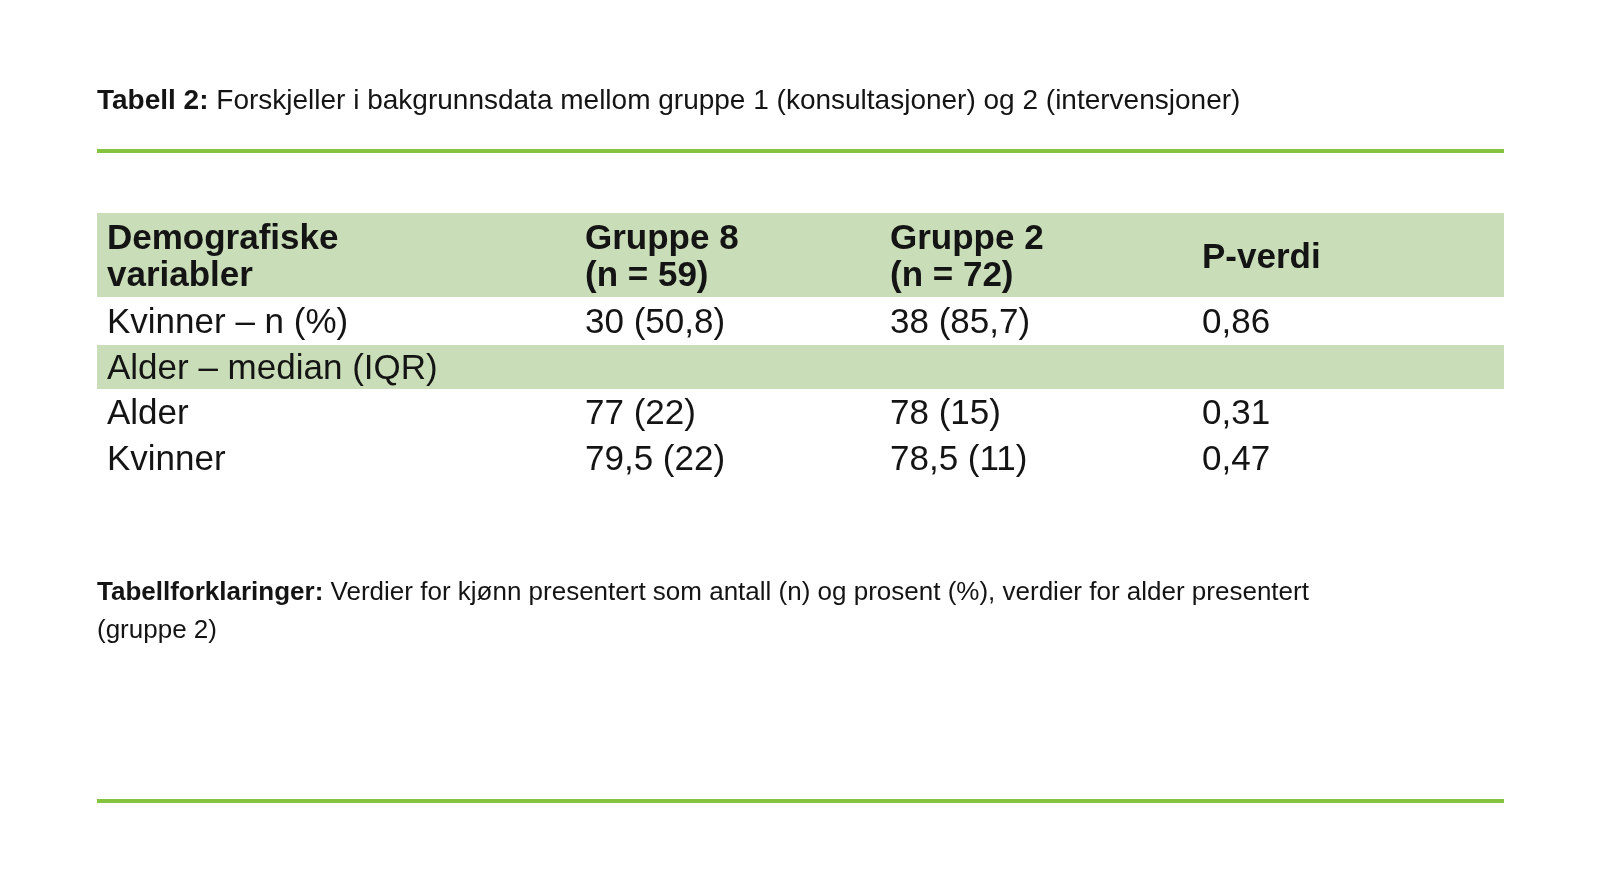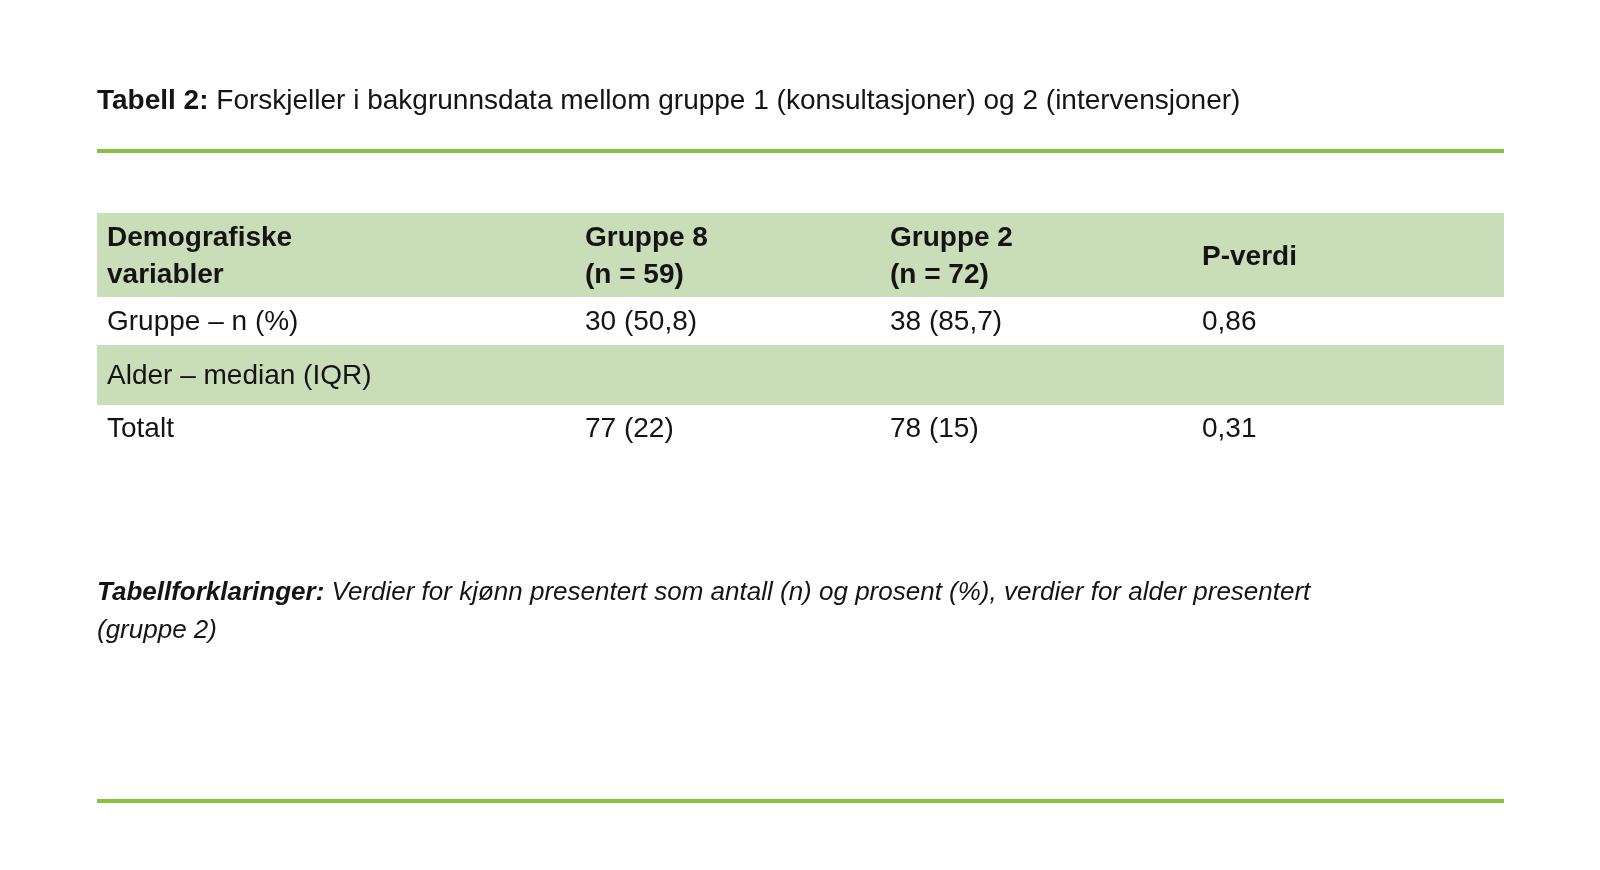--- a/index.html
+++ b/index.html
@@ -38,49 +38,48 @@
     background: var(--accent-line);
   }
   .rule-top { top: 149px; }
   .rule-bottom { top: 799px; }
   .data-table {
     position: absolute;
     left: 97px; top: 213px;
     width: 1407px;
     border-collapse: collapse;
     table-layout: fixed;
-    font-size: 28px;
+    font-size: 35px;
     color: var(--text);
   }
   .data-table th, .data-table td {
     padding: 0 6px 0 10px;
     text-align: left;
     vertical-align: middle;
     font-weight: 400;
     overflow: hidden;
     white-space: nowrap;
   }
   .data-table thead th {
     background: var(--row-green);
     font-weight: 700;
     height: 84px;
     line-height: 37px;
   }
   .data-table tbody tr { height: 46px; }
   .data-table tbody tr.row-first { height: 48px; }
-  .data-table tbody tr.section-row { height: 60px; }
+  .data-table tbody tr.section-row { height: 44px; }
   .data-table tbody tr.section-row td { background: var(--row-green); }
   .caption {
     position: absolute;
     left: 97px; top: 572px;
     margin: 0;
     font-size: 26px;
     line-height: 38px;
     white-space: nowrap;
-    font-style: italic;
   }
 </style>
 </head>
 <body>
 
 <div class="page">
 
   <h1 class="title">
     <span class="lead">Tabell 2:</span>
     <span>Forskjeller i bakgrunnsdata mellom gruppe 1 (konsultasjoner) og 2 (intervensjoner)</span>
@@ -110,33 +109,39 @@
           <div>(n = 72)</div>
         </th>
         <th>
           <div>P-verdi</div>
           <div></div>
         </th>
       </tr>
     </thead>
     <tbody>
       <tr class="row-first">
-        <td>Gruppe – n (%)</td>
+        <td>Kvinner – n (%)</td>
         <td>30 (50,8)</td>
         <td>38 (85,7)</td>
         <td>0,86</td>
       </tr>
       <tr class="section-row">
         <td colspan="4">Alder – median (IQR)</td>
       </tr>
       <tr>
-        <td>Totalt</td>
+        <td>Alder</td>
         <td>77 (22)</td>
         <td>78 (15)</td>
         <td>0,31</td>
+      </tr>
+      <tr>
+        <td>Kvinner</td>
+        <td>79,5 (22)</td>
+        <td>78,5 (11)</td>
+        <td>0,47</td>
       </tr>
     </tbody>
   </table>
 
   <div class="caption">
     <div>
       <span class="lead">Tabellforklaringer:</span>
       <span>Verdier for kjønn presentert som antall (n) og prosent (%), verdier for alder presentert</span>
     </div>
     <div>(gruppe 2)</div>

